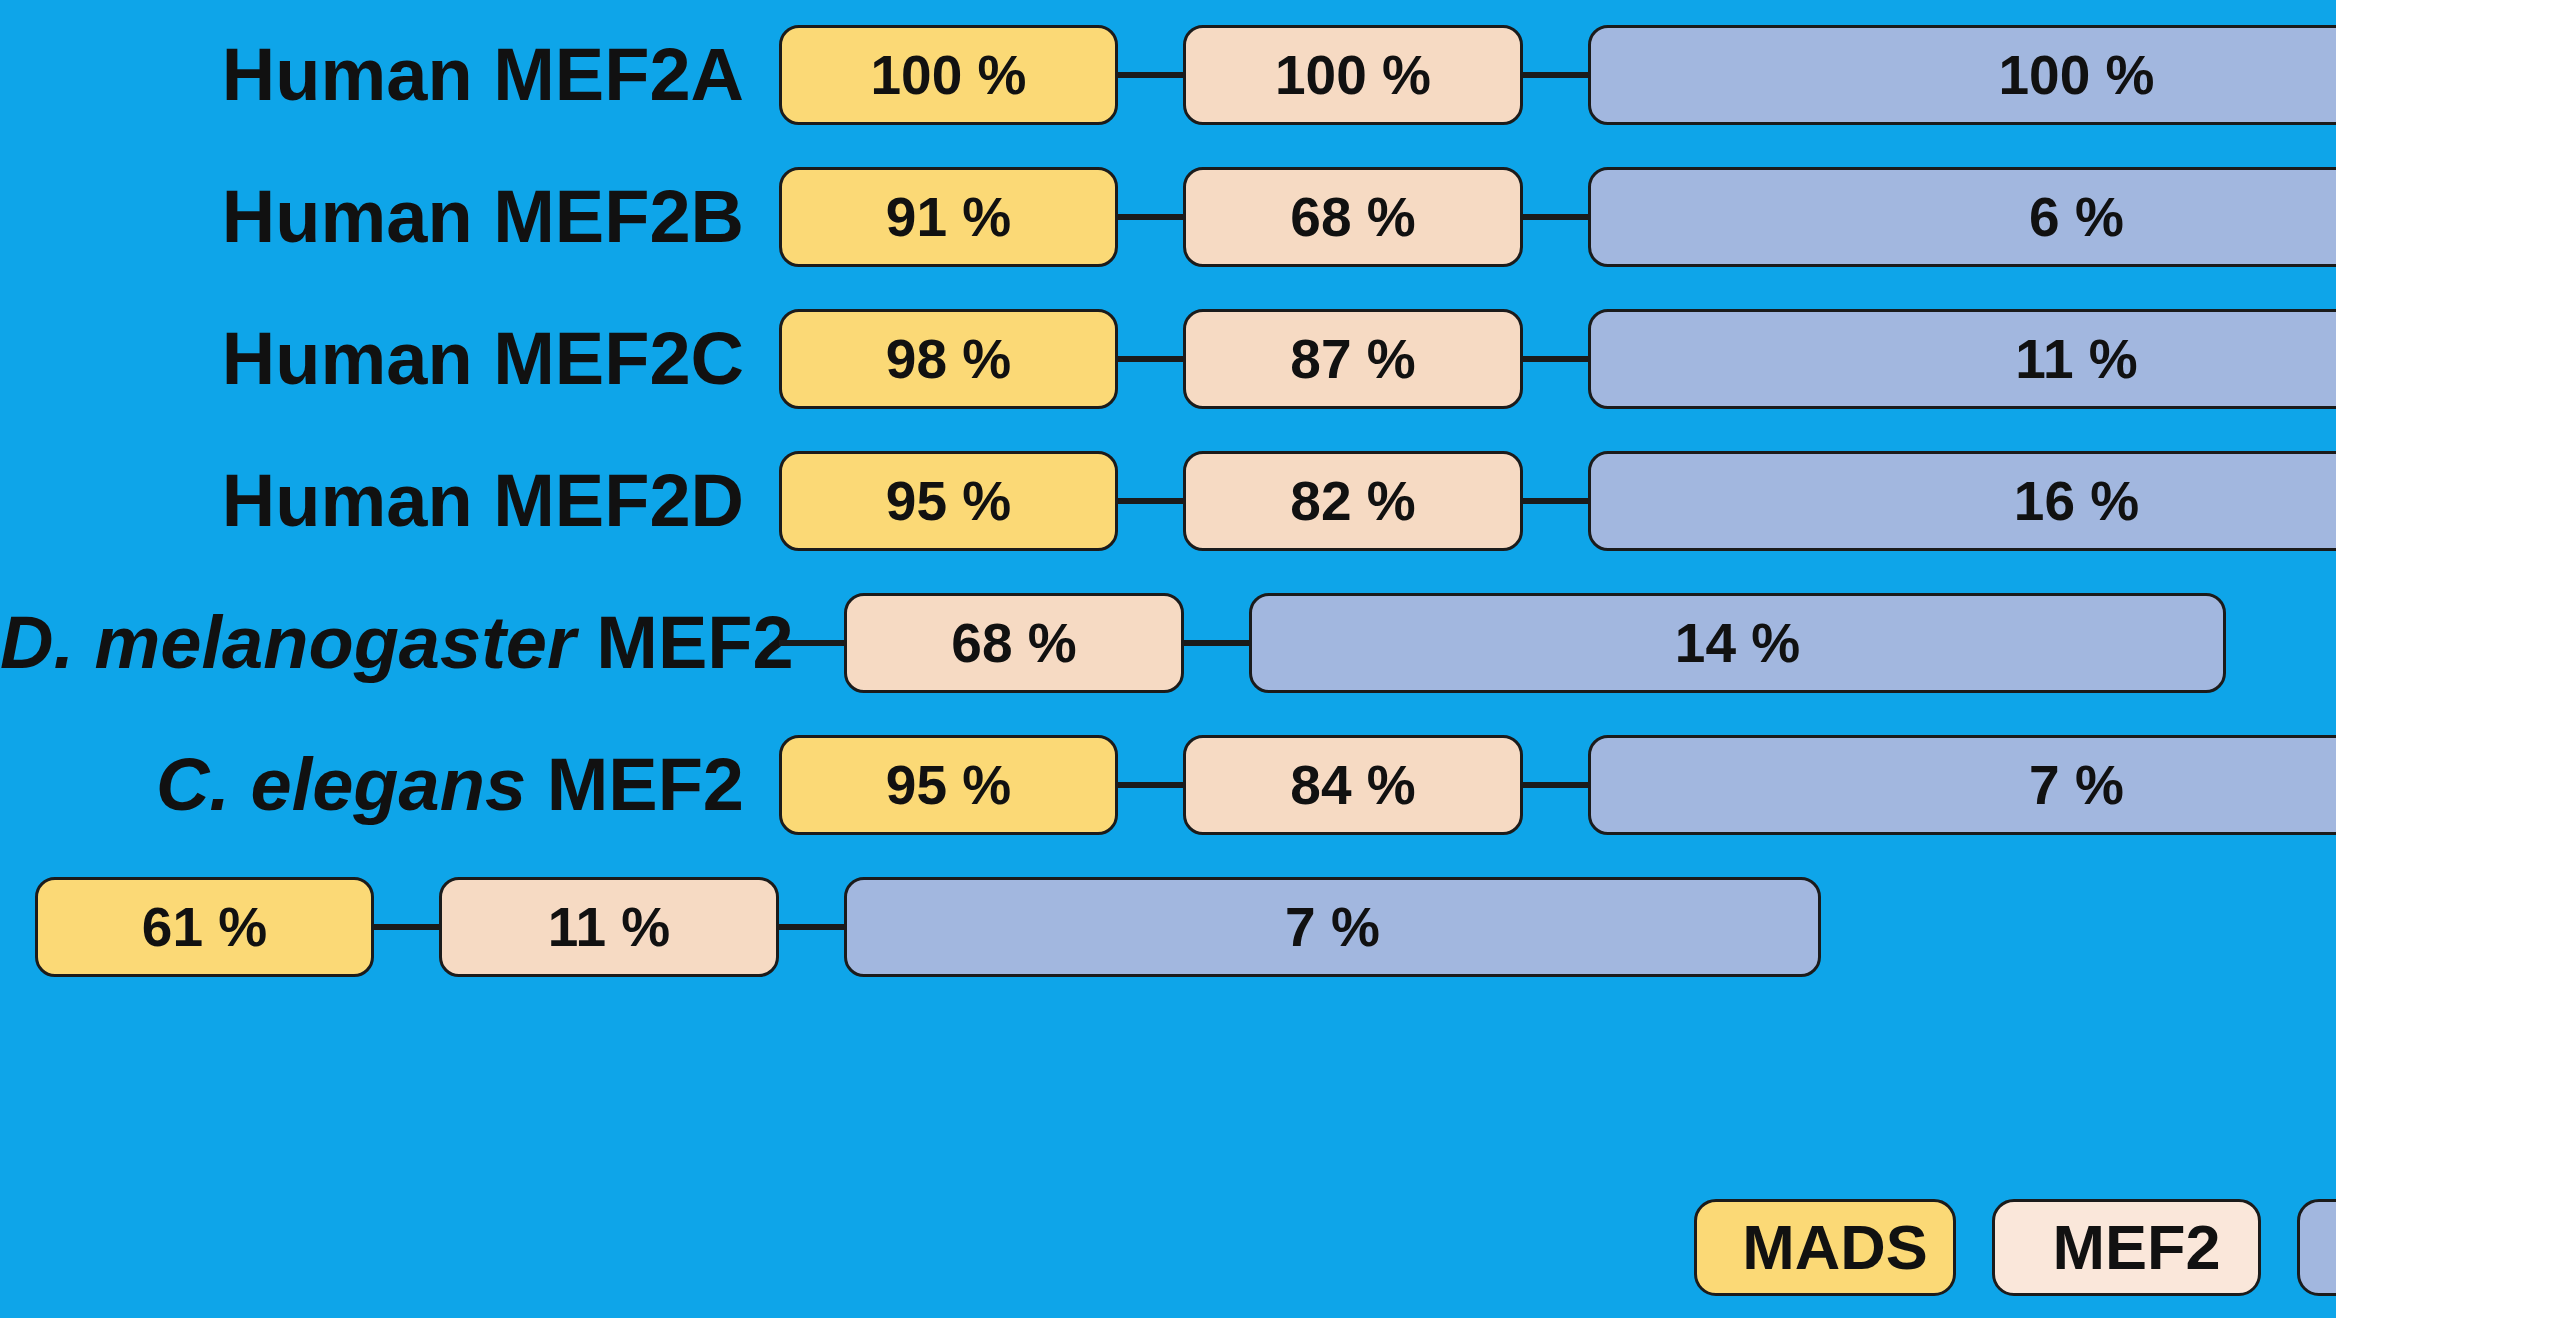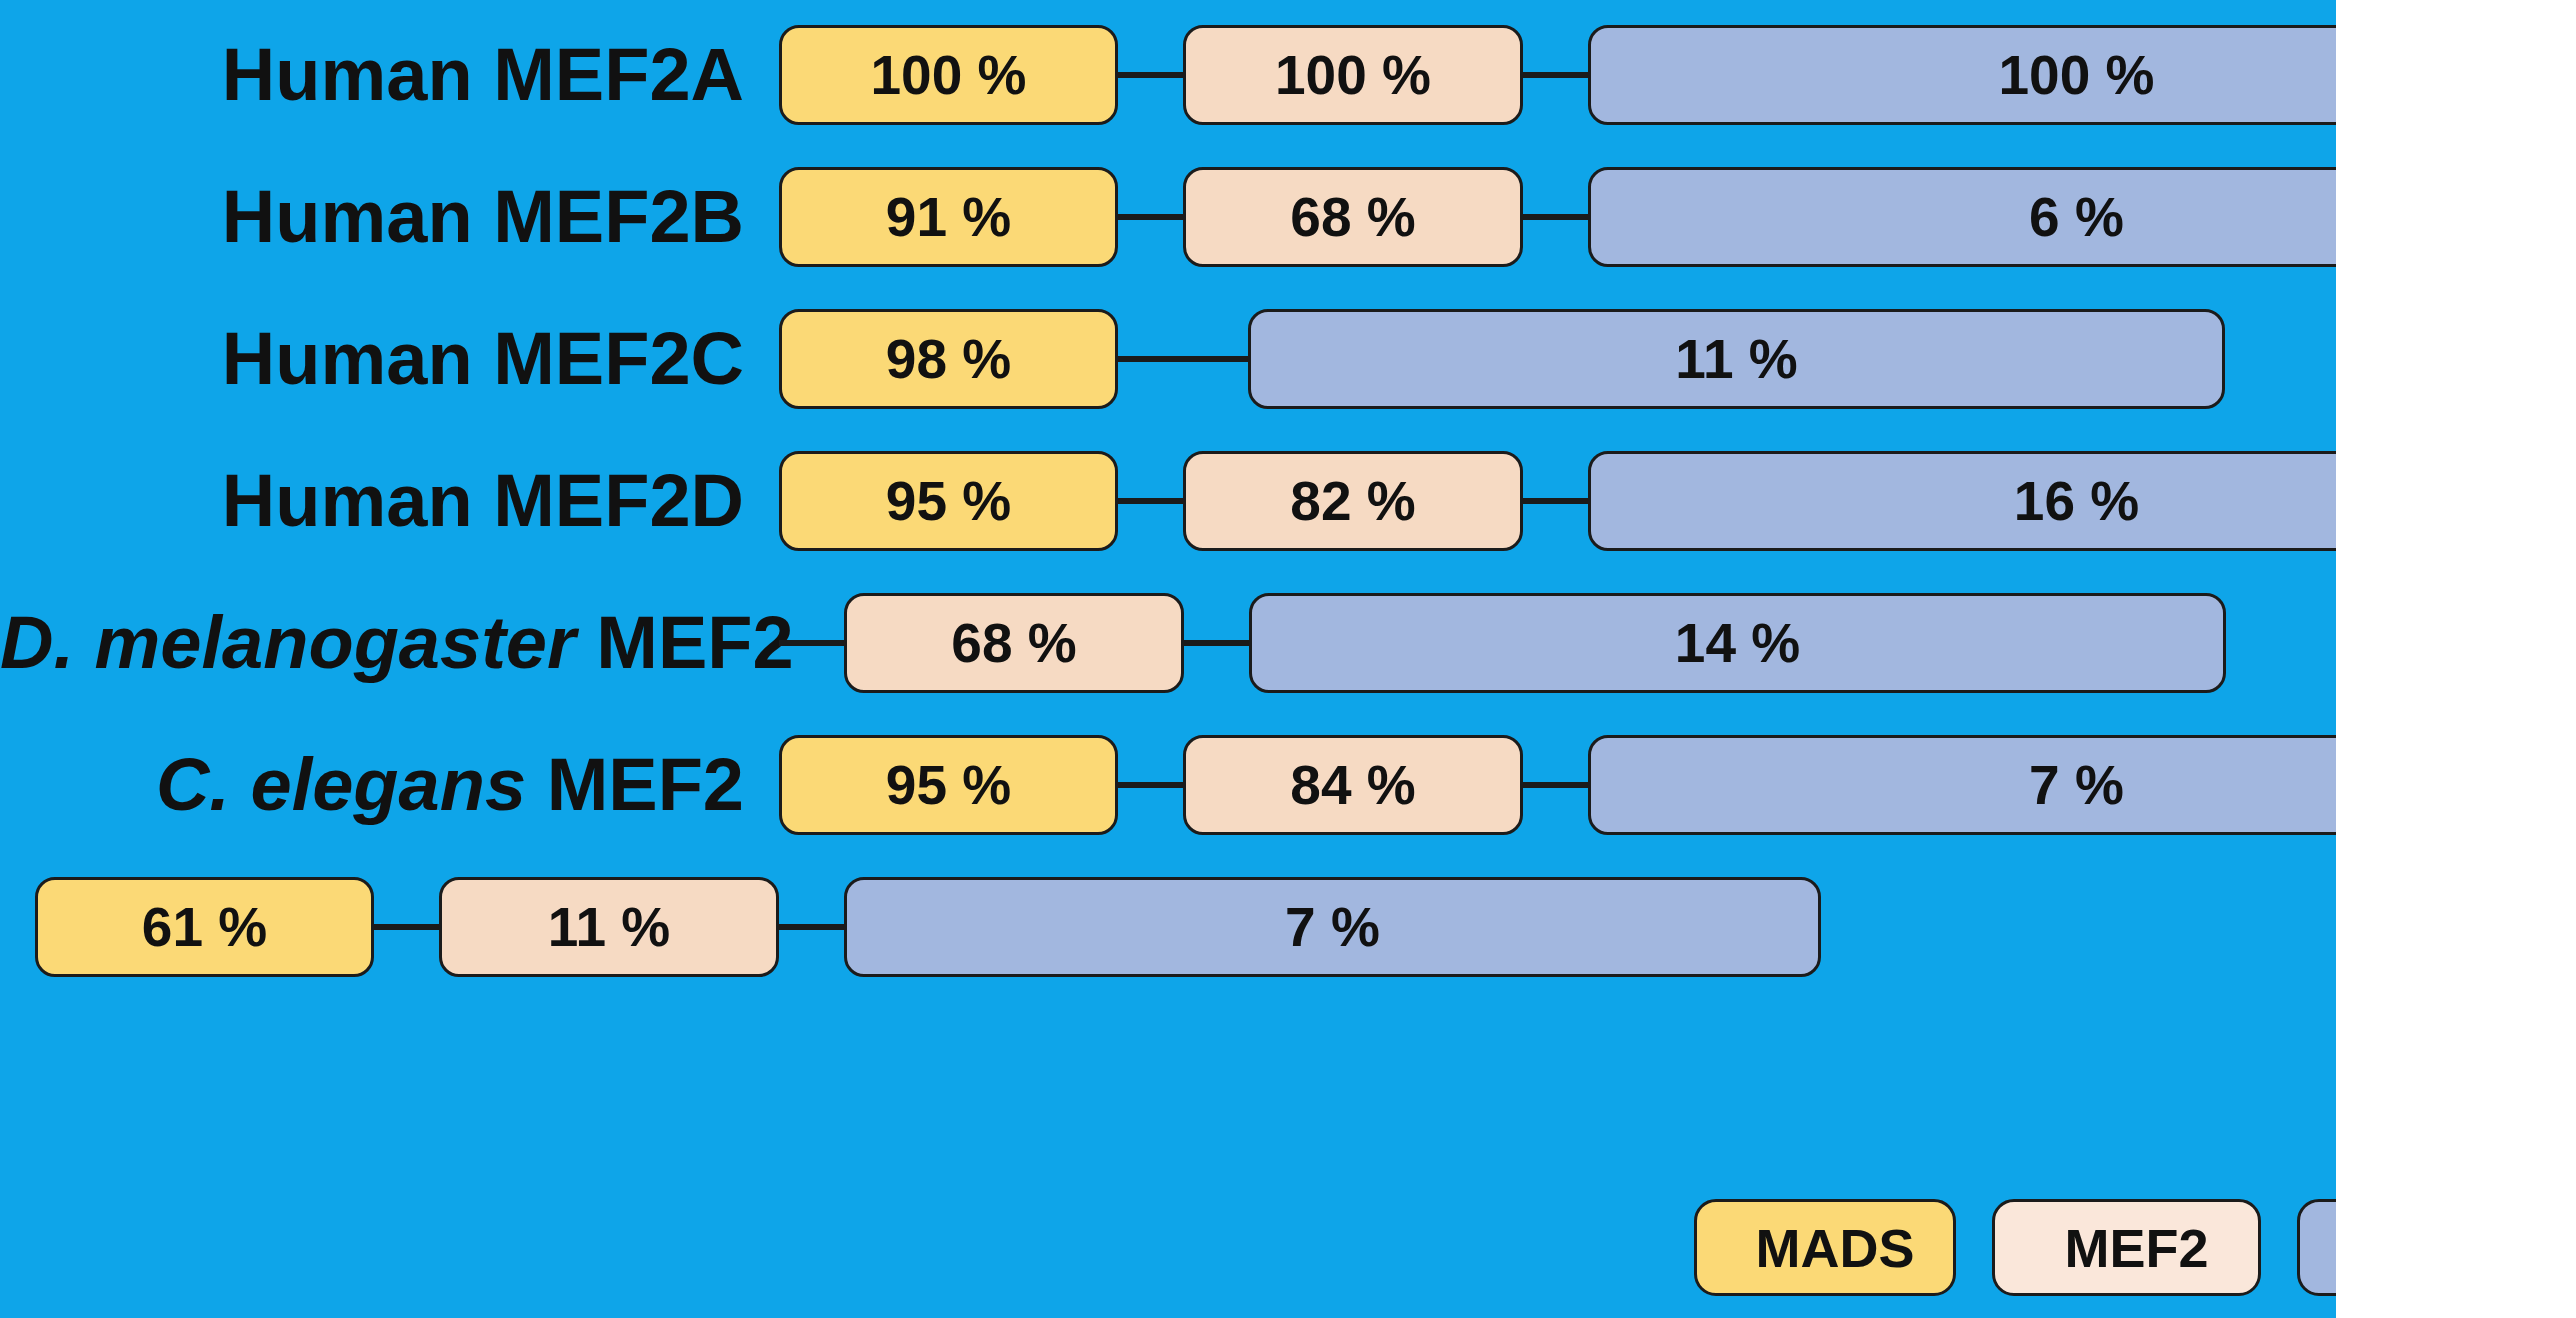--- a/index.html
+++ b/index.html
@@ -36,21 +36,21 @@
     line-height:1;
   }
   .box.mads{width:339px;background:var(--mads,#FBD976);}
   .box.mef2{width:340px;background:var(--mef2,#F6DAC3);}
   .box.tad {width:977px;background:var(--tad,#A2B7DF);}
   .connector{width:65px;height:5.5px;background:var(--border,#1b1b1b);}
   .legend{
     position:absolute;top:1199px;left:1694px;
     display:flex;gap:36px;align-items:center;
   }
-  .legend .box{height:97px;font-size:54px;border-radius:22px;padding-left:20px;}
+  .legend .box{height:97px;font-size:63px;border-radius:22px;padding-left:20px;}
   .legend .box.l-mads{width:262px;background:var(--mads,#FBD976);}
   .legend .box.l-mef2{width:269px;background:var(--mef2-legend,#FAE7DA);}
   .legend .box.l-tad {width:266px;background:var(--tad,#A2B7DF);text-align:center;}
 </style>
 </head>
 <body>
 
 <div class="canvas">
 
   <div class="rows">
@@ -89,20 +89,23 @@
       </div>
     </div>
 
     <div class="row">
       <div class="row-label"><span class="species-part"></span><span>Human MEF2C</span></div>
       <div class="domain-track">
         <div class="box mads">
             <span>98 %</span>
           </div>
         <div class="connector"></div>
+        <div class="box mef2">
+            <span>87 %</span>
+          </div>
         <div class="connector"></div>
         <div class="box tad">
             <span>11 %</span>
           </div>
       </div>
     </div>
 
     <div class="row">
       <div class="row-label"><span class="species-part"></span><span>Human MEF2D</span></div>
       <div class="domain-track">

